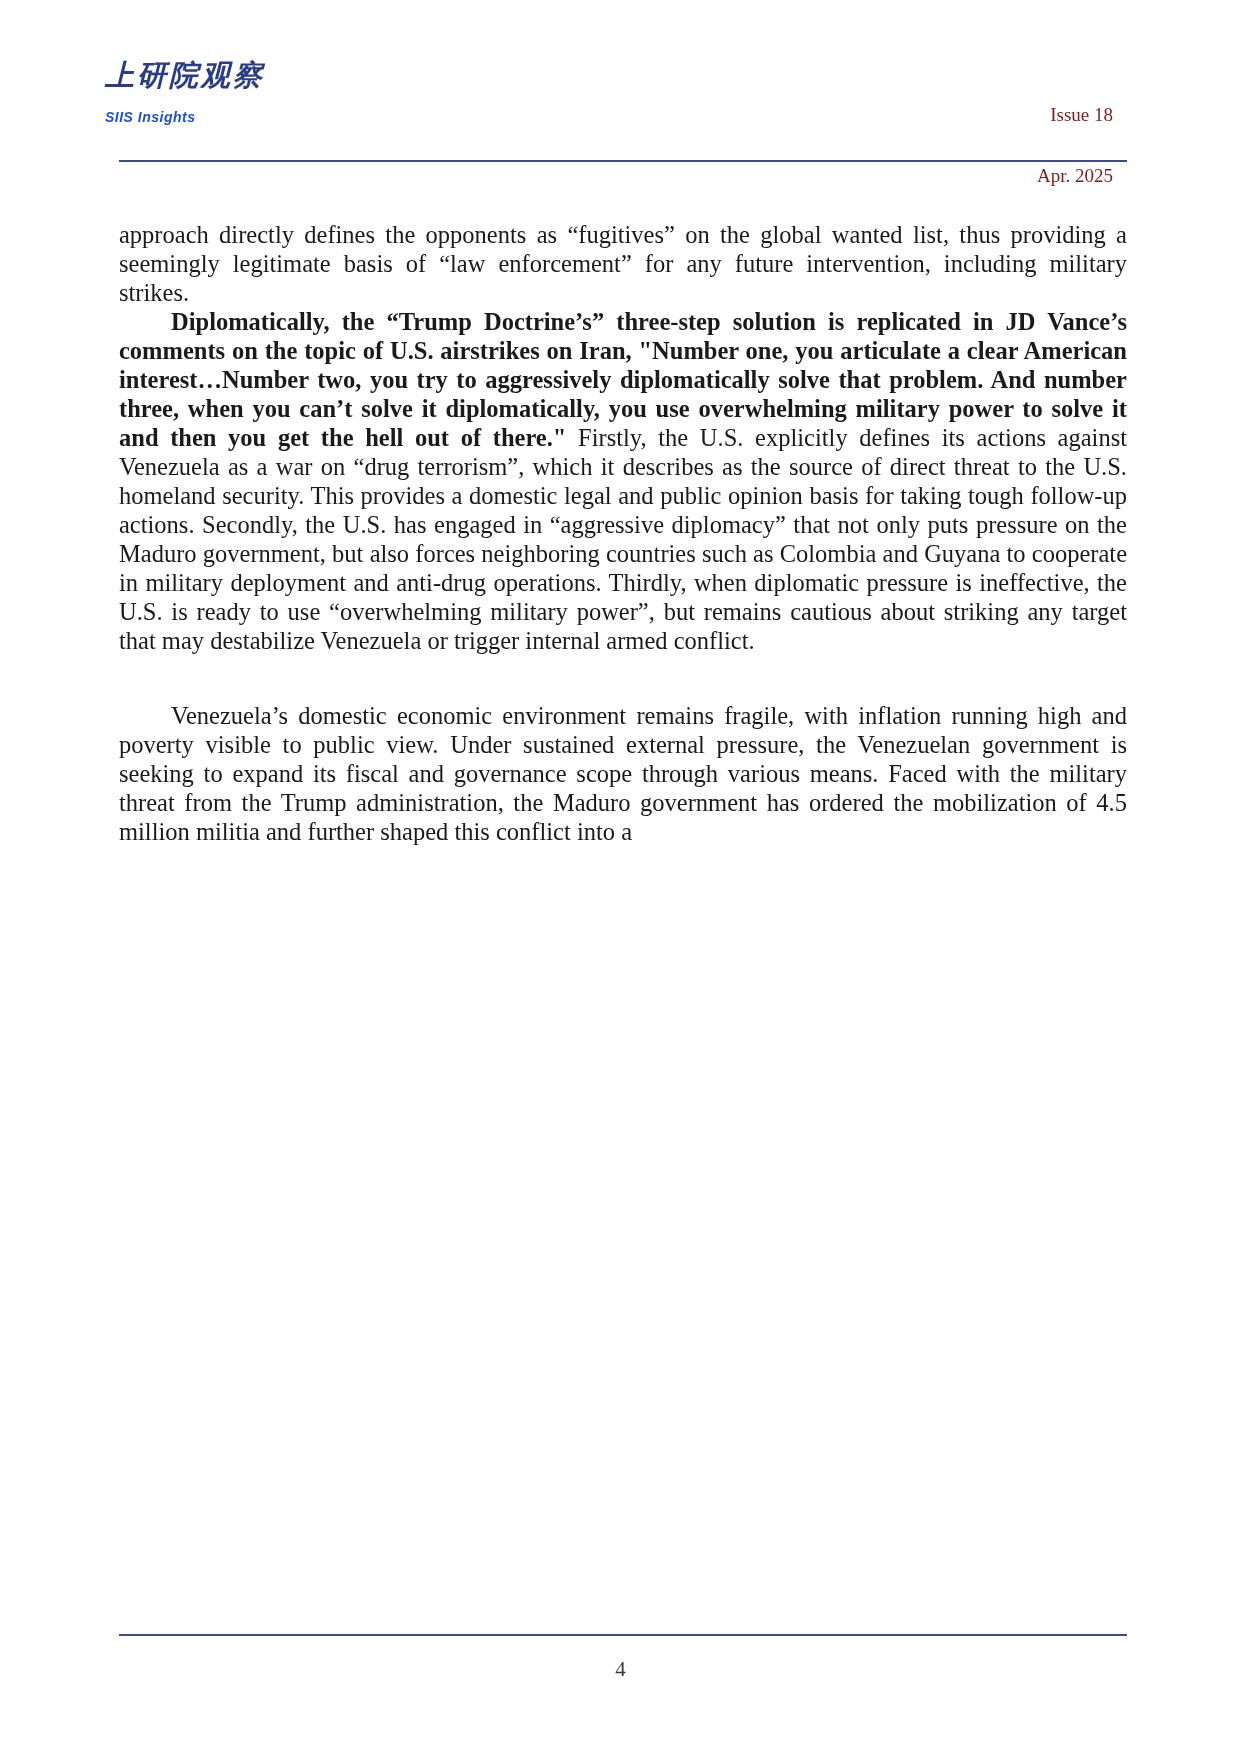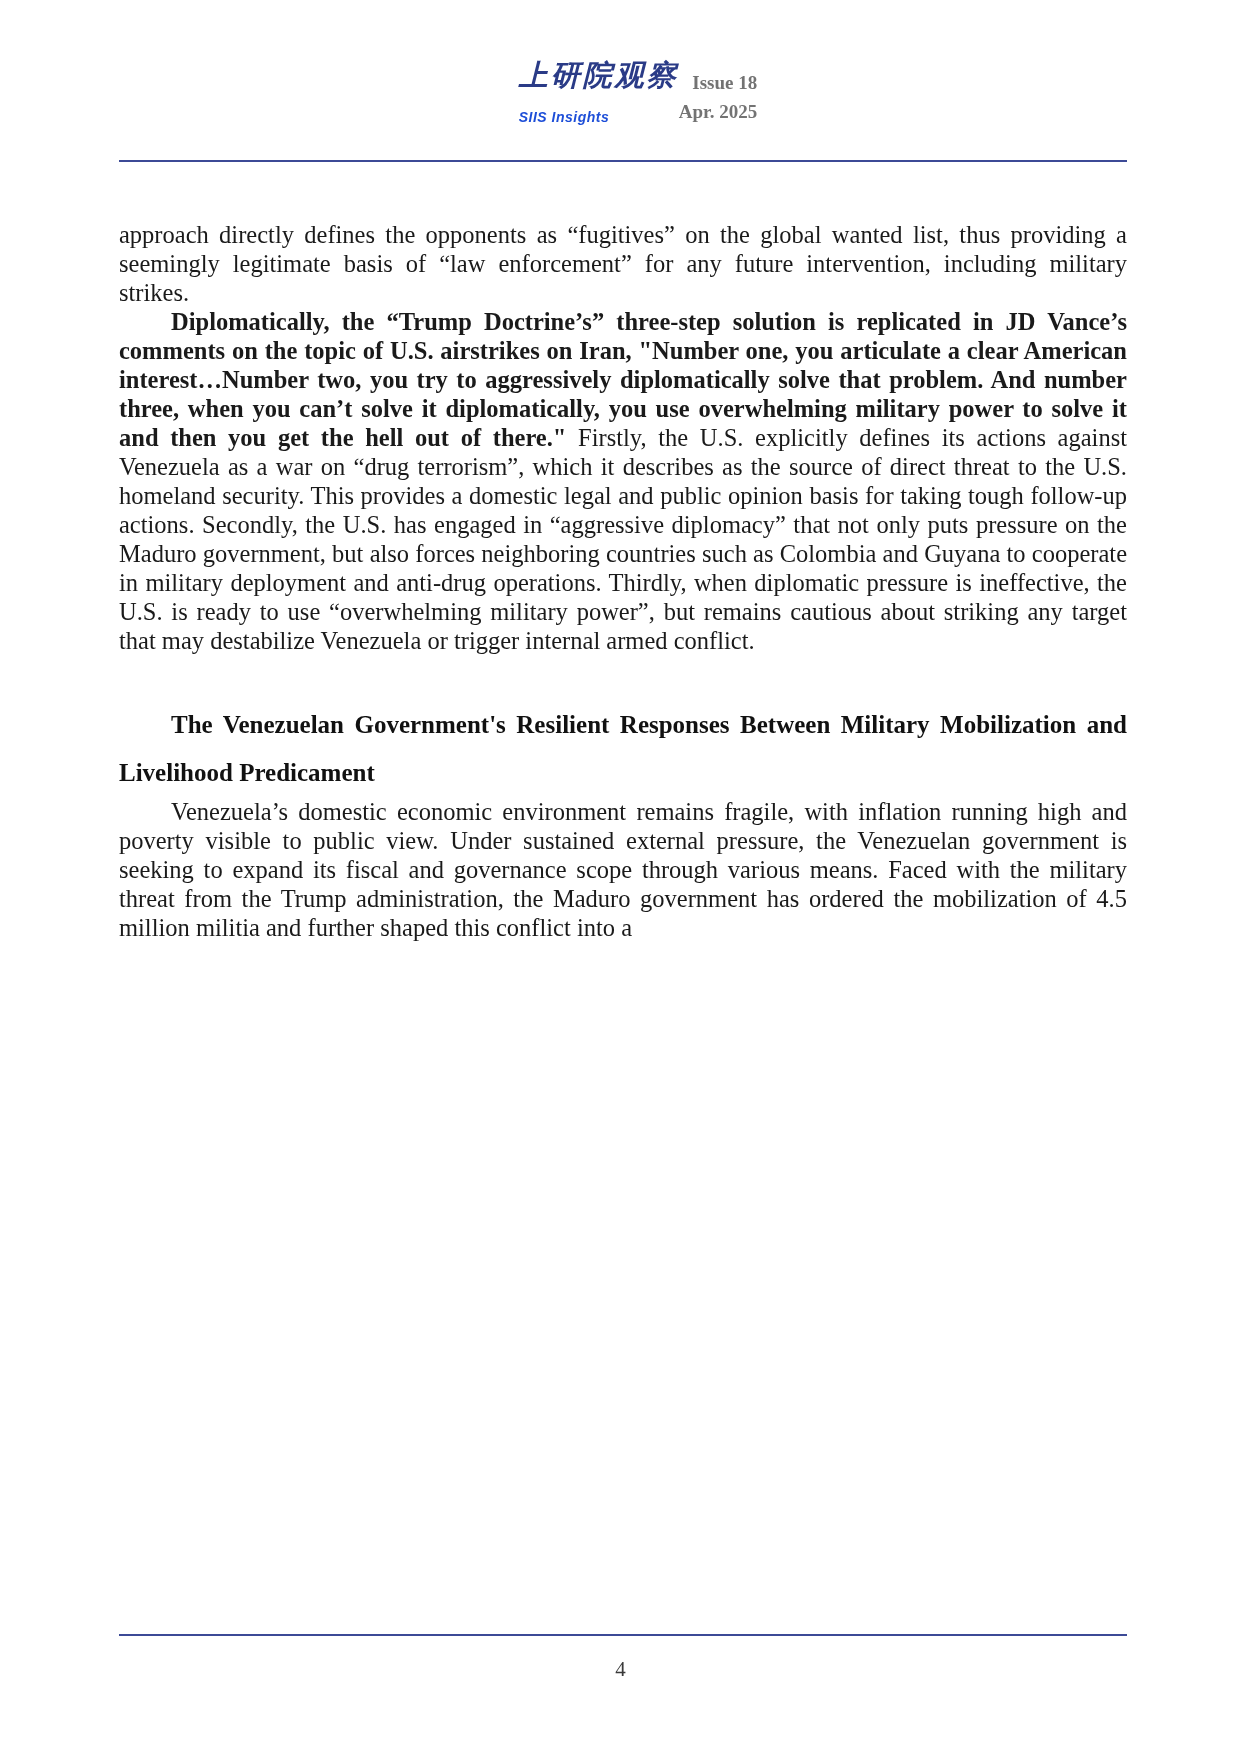--- a/index.html
+++ b/index.html
@@ -13,27 +13,27 @@
     height: 1754px;
     background: #ffffff;
     box-sizing: border-box;
     font-family: "Liberation Serif", "DejaVu Serif", serif;
     overflow: hidden;
   }
 
   
   .header {
     position: absolute;
-    left: 134px;
+    left: 105px;
     top: 44px;
     width: 1008px;
     height: 104px;
     display: flex;
     align-items: flex-start;
-    justify-content: center;
+    justify-content: space-between;
   }
   .masthead {
     display: flex;
     flex-direction: column;
     align-items: flex-start;
     padding-top: 16px;
   }
   .masthead-cn {
     font-family: "DejaVu Serif", serif;
     font-size: 29px;
@@ -54,24 +54,25 @@
     margin-top: 19px;
     white-space: nowrap;
   }
   .issue-block {
     text-align: right;
     padding-top: 24px;
   }
   .issue-line {
     font-family: "Liberation Serif", serif;
     font-size: 19px;
-    font-weight: 700;
-    color: #737373;
+    font-weight: 400;
+    color: #7f1d1d;
     line-height: 1.55;
     white-space: nowrap;
+    margin-top: 32px;
   }
   .header-rule {
     position: absolute;
     left: 119px;
     top: 160px;
     width: 1008px;
     height: 0;
     border-top: 2.5px solid #3c4a96;
   }
 
@@ -156,21 +157,20 @@
 
   <div class="content">
 
     <p class="body"><span>approach directly defines the opponents as “fugitives” on the global wanted list, thus providing a seemingly legitimate basis of “law enforcement” for any future intervention, including military strikes.</span></p>
 
     <p class="body indent"><span class="b">Diplomatically, the “Trump Doctrine’s” three-step solution is replicated in JD Vance’s comments on the topic of U.S. airstrikes on Iran, "Number one, you articulate a clear American interest…Number two, you try to aggressively diplomatically solve that problem. And number three, when you can’t solve it diplomatically, you use overwhelming military power to solve it and then you get the hell out of there."</span><span> Firstly, the U.S. explicitly defines its actions against Venezuela as a war on “drug terrorism”, which it describes as the source of direct threat to the U.S. homeland security. This provides a domestic legal and public opinion basis for taking tough follow-up actions. Secondly, the U.S. has engaged in “aggressive diplomacy” that not only puts pressure on the Maduro government, but also forces neighboring countries such as Colombia and Guyana to cooperate in military deployment and anti-drug operations. Thirdly, when diplomatic pressure is ineffective, the U.S. is ready to use “overwhelming military power”, but remains cautious about striking any target that may destabilize Venezuela or trigger internal armed conflict.</span></p>
 
     <div class="gap-md"></div>
 
 
-    <h3 class="sub-heading">The Venezuelan Government's Resilient Responses Between Military Mobilization and Livelihood Predicament</h3>
 
     <p class="body indent"><span>Venezuela’s domestic economic environment remains fragile, with inflation running high and poverty visible to public view. Under sustained external pressure, the Venezuelan government is seeking to expand its fiscal and governance scope through various means. Faced with the military threat from the Trump administration, the Maduro government has ordered the mobilization of 4.5 million militia and further shaped this conflict into a</span></p>
 
   </div>
 
   <div class="footer-rule"></div>
   <div class="footer-page-number">4</div>
 
 </div>
 

